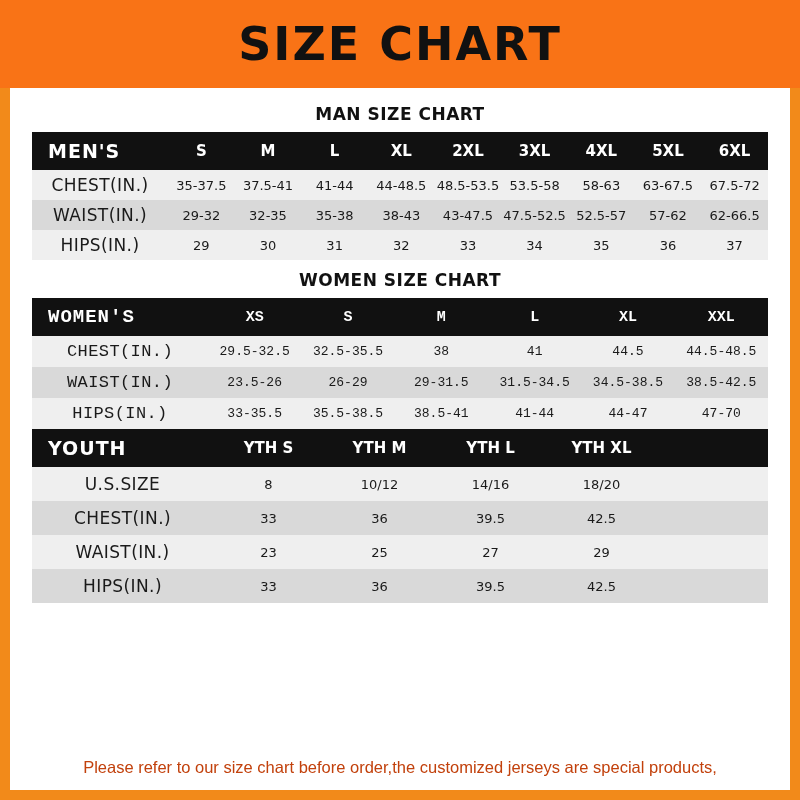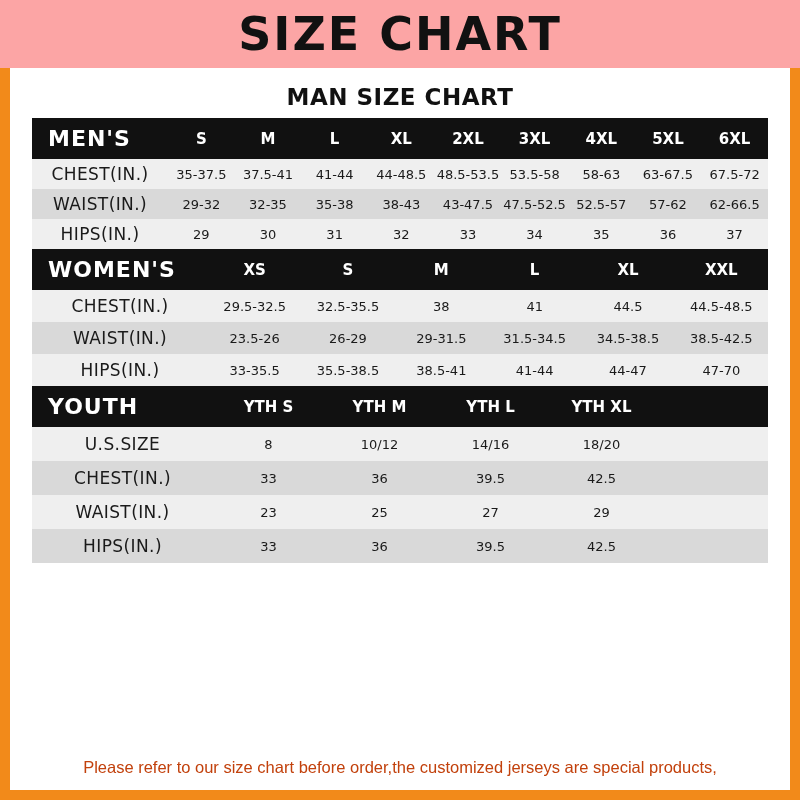--- a/index.html
+++ b/index.html
@@ -18,22 +18,22 @@
     height: 800px;
     box-sizing: border-box;
     border-left: 10px solid #f28a1a;
     border-right: 10px solid #f28a1a;
     border-bottom: 10px solid #f28a1a;
     background: #fff;
     display: flex;
     flex-direction: column;
   }
   .banner {
-    background: #fca5a5;
-    height: 68px;
+    background: #f97316;
+    height: 88px;
     display: flex;
     align-items: center;
     justify-content: center;
     margin: 0 -10px 0 -10px;
   }
   .banner-title {
     font-family: "DejaVu Sans", sans-serif;
     font-weight: bold;
     font-size: 46px;
     letter-spacing: 2px;
@@ -43,21 +43,21 @@
     flex: 1;
     padding: 6px 22px 0 22px;
     box-sizing: border-box;
     display: flex;
     flex-direction: column;
   }
   .section-title {
     text-align: center;
     font-family: "DejaVu Sans", sans-serif;
     font-weight: bold;
-    font-size: 23px;
+    font-size: 17px;
     color: #111;
     letter-spacing: 0.5px;
     margin: 10px 0 8px 0;
   }
   table.size-table {
     width: 100%;
     border-collapse: collapse;
     table-layout: fixed;
     font-family: "DejaVu Sans", sans-serif;
   }
@@ -73,38 +73,38 @@
   }
   table.size-table thead th {
     color: #ffffff;
     font-weight: bold;
     font-size: 15px;
     padding: 8px 0;
   }
   table.size-table thead th.rowlabel {
     text-align: left;
     padding-left: 16px;
-    font-size: 22px;
+    font-size: 19px;
     letter-spacing: 1px;
   }
   table.size-table tbody tr:nth-child(odd) {
     background: #efefef;
   }
   table.size-table tbody tr:nth-child(even) {
     background: #d9d9d9;
   }
   table.size-table tbody td.rowlabel {
     font-size: 17px;
     letter-spacing: 0.4px;
     text-align: center;
   }
   .men-table thead th.rowlabel { width: 120px; }
   .women-table thead th.rowlabel { width: 160px; }
   .youth-table thead th.rowlabel { width: 165px; }
-  .women-table th, .women-table td { font-size: 14px; }
+  .women-table th, .women-table td { font-size: 14px; font-family: Liberation Mono, monospace; }
   .women-table tbody td { padding: 6px 0; }
   .youth-table th, .youth-table td { font-size: 14px; }
   .youth-table tbody td { padding: 7px 12px; }
   .youth-table thead th { font-size: 16px; }
   .men-table tbody td { padding: 5px 0; }
   .notice {
     margin-top: auto;
     padding: 10px 4px 12px 4px;
     text-align: center;
     color: #c2410c;
@@ -173,20 +173,21 @@
           <td>32</td>
           <td>33</td>
           <td>34</td>
           <td>35</td>
           <td>36</td>
           <td>37</td>
         </tr>
       </tbody>
     </table>
 
+    <div class="section-title">WOMEN SIZE CHART</div>
     <table class="size-table women-table">
       <thead>
         <tr>
           <th class="rowlabel">WOMEN'S</th>
           <th>XS</th>
           <th>S</th>
           <th>M</th>
           <th>L</th>
           <th>XL</th>
           <th>XXL</th>

